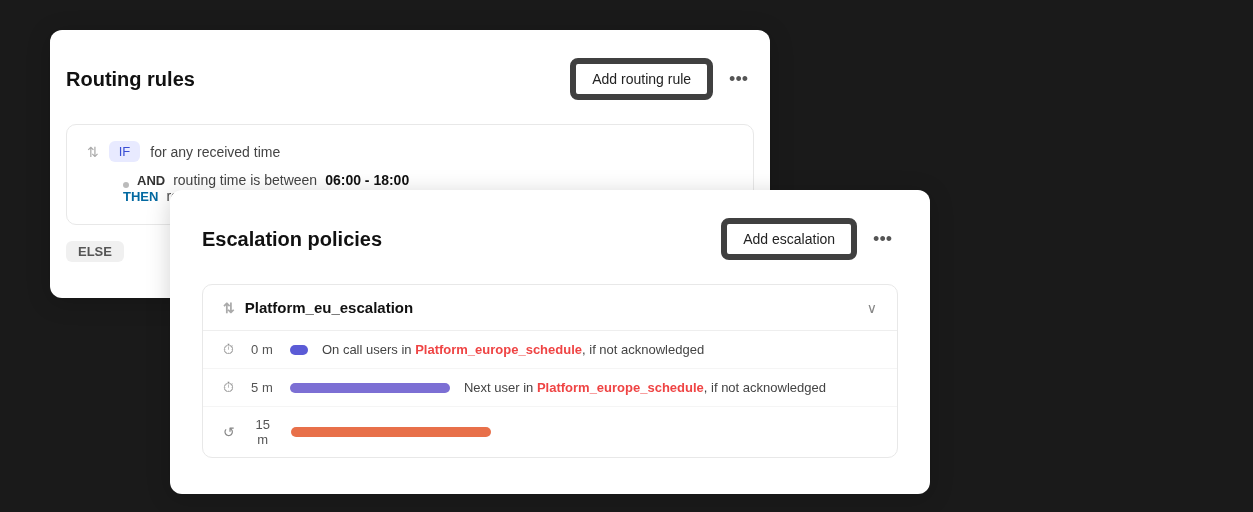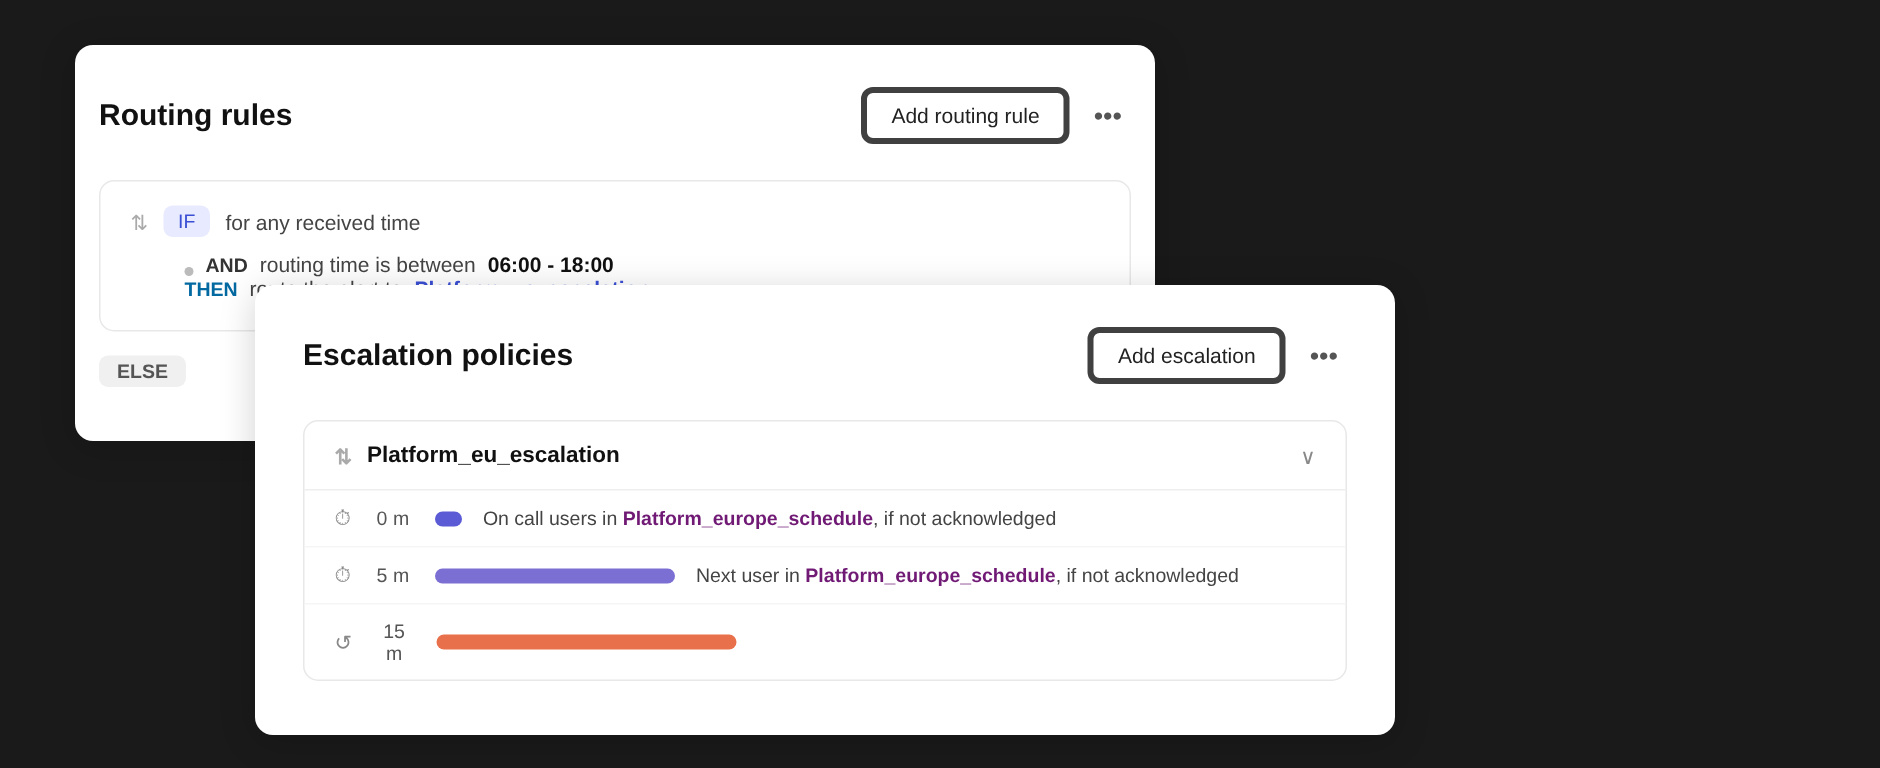--- a/index.html
+++ b/index.html
@@ -43,21 +43,21 @@
       color: #111;
     }
 
     .header-actions {
       display: flex;
       align-items: center;
       gap: 10px;
     }
 
     .btn-add {
-      border: 4px solid #404040;
+      border: 6px solid #404040;
       background: #fff;
       border-radius: 8px;
       padding: 7px 16px;
       font-size: 14px;
       color: #222;
       cursor: pointer;
       font-weight: 500;
     }
 
     .btn-more {
@@ -241,21 +241,21 @@
     .bar-orange { background: #e8704a; }
 
     .step-desc {
       font-size: 13px;
       color: #444;
       flex: 1;
     }
 
     .step-desc strong {
       font-weight: 700;
-      color: #701a75;
+      color: #ef4444;
     }
   </style>
 </head>
 <body>
 
 <div class="card routing-card">
   <div class="card-header">
     <span class="card-title">Routing rules</span>
     <div class="header-actions">
       <button class="btn-add">Add routing rule</button>

